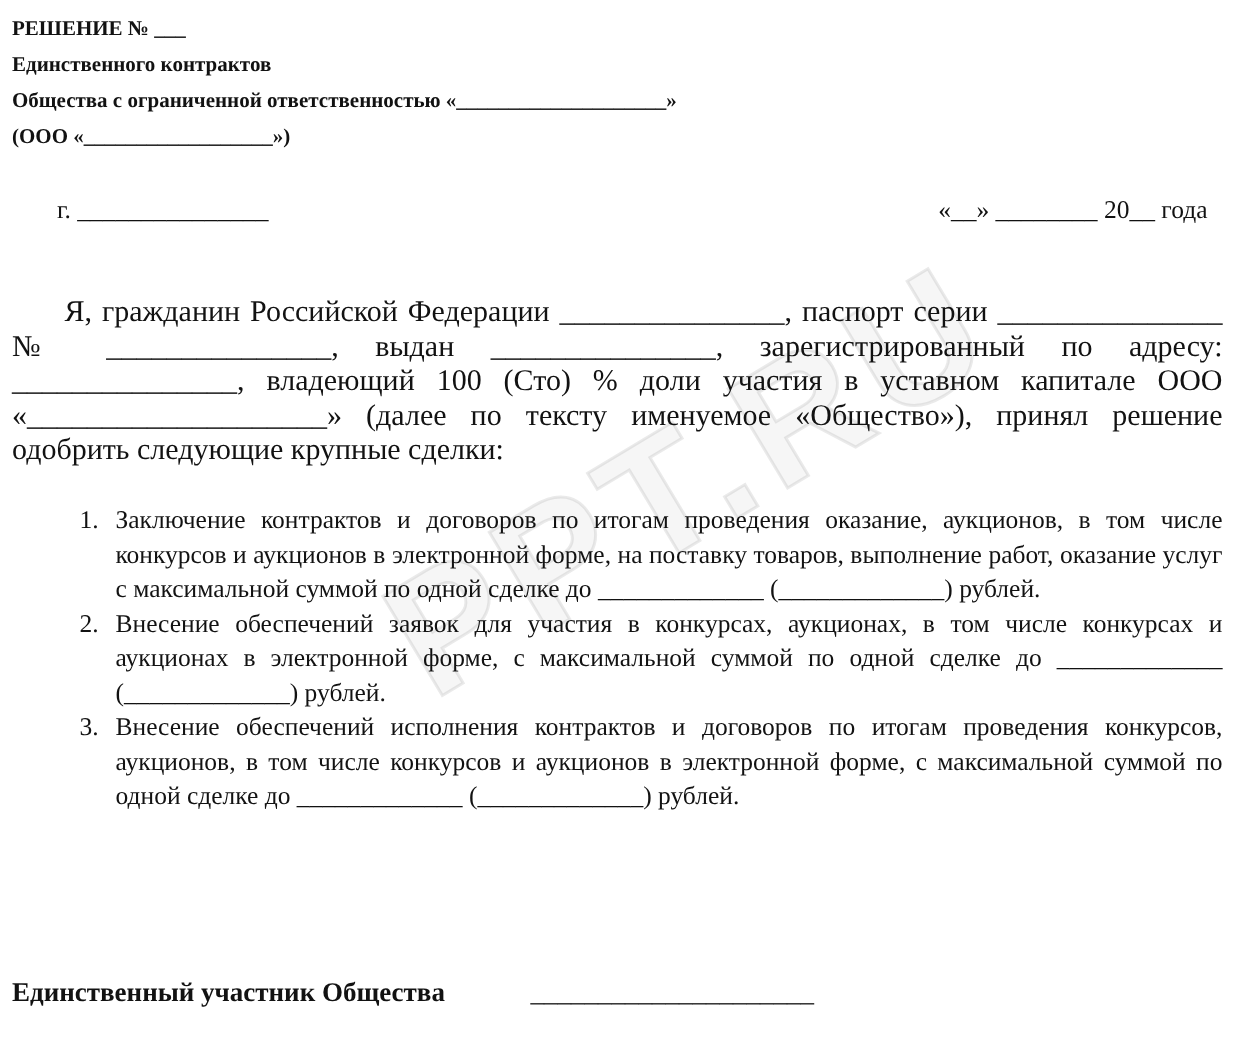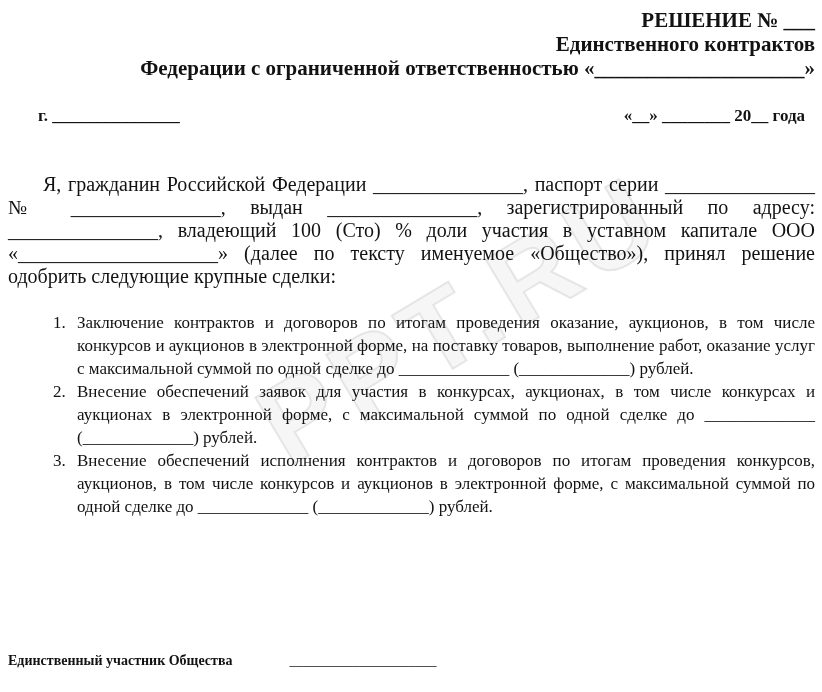--- a/index.html
+++ b/index.html
@@ -29,31 +29,31 @@
     user-select: none;
     z-index: 0;
     white-space: nowrap;
   }
   .content {
     position: relative;
     z-index: 1;
     padding: 8px 7px 0 8px;
   }
   .doc-header {
-    text-align: right;
+    text-align: left;
     font-weight: bold;
-    font-size: 21px;
+    font-size: 14px;
     line-height: 24px;
   }
   .meta-row {
     margin-top: 24px;
     display: flex;
     justify-content: space-between;
     align-items: center;
-    font-weight: bold;
+    font-weight: normal;
     font-size: 17px;
     line-height: 23px;
     padding-left: 30px;
     padding-right: 10px;
   }
   .intro {
     margin-top: 46px;
     font-size: 20px;
     line-height: 23px;
     text-align: justify;
@@ -75,41 +75,42 @@
     left: 0;
     top: 0;
   }
   .signature-row {
     position: absolute;
     left: 8px;
     right: 7px;
     top: 649px;
     display: flex;
     align-items: baseline;
-    font-size: 14px;
+    font-size: 18px;
     line-height: 24px;
     z-index: 1;
   }
   .signature-label { font-weight: bold; }
   .sig-blank-short { margin-left: auto; white-space: nowrap; }
   .sig-blank-long  { margin-left: 57px; margin-right: 28px; white-space: nowrap; }
 </style>
 </head>
 <body>
 
 <div class="page">
 
   <div class="watermark">PPT.RU</div>
 
   <div class="content">
 
     <div class="doc-header">
       <div>РЕШЕНИЕ № ___</div>
       <div>Единственного контрактов</div>
-      <div>Федерации с ограниченной ответственностью «____________________»</div>
+      <div>Общества с ограниченной ответственностью «____________________»</div>
+      <div>(ООО «__________________»)</div>
     </div>
 
     <div class="meta-row">
       <span>г. _______________</span>
       <span>«__» ________ 20__ года</span>
     </div>
 
     <div class="intro">Я, гражданин Российской Федерации _______________, паспорт серии _______________ № _______________, выдан _______________, зарегистрированный по адресу: _______________, владеющий 100 (Сто) % доли участия в уставном капитале ООО «____________________» (далее по тексту именуемое «Общество»), принял решение одобрить следующие крупные сделки:</div>
 
     <div class="decision-list">

